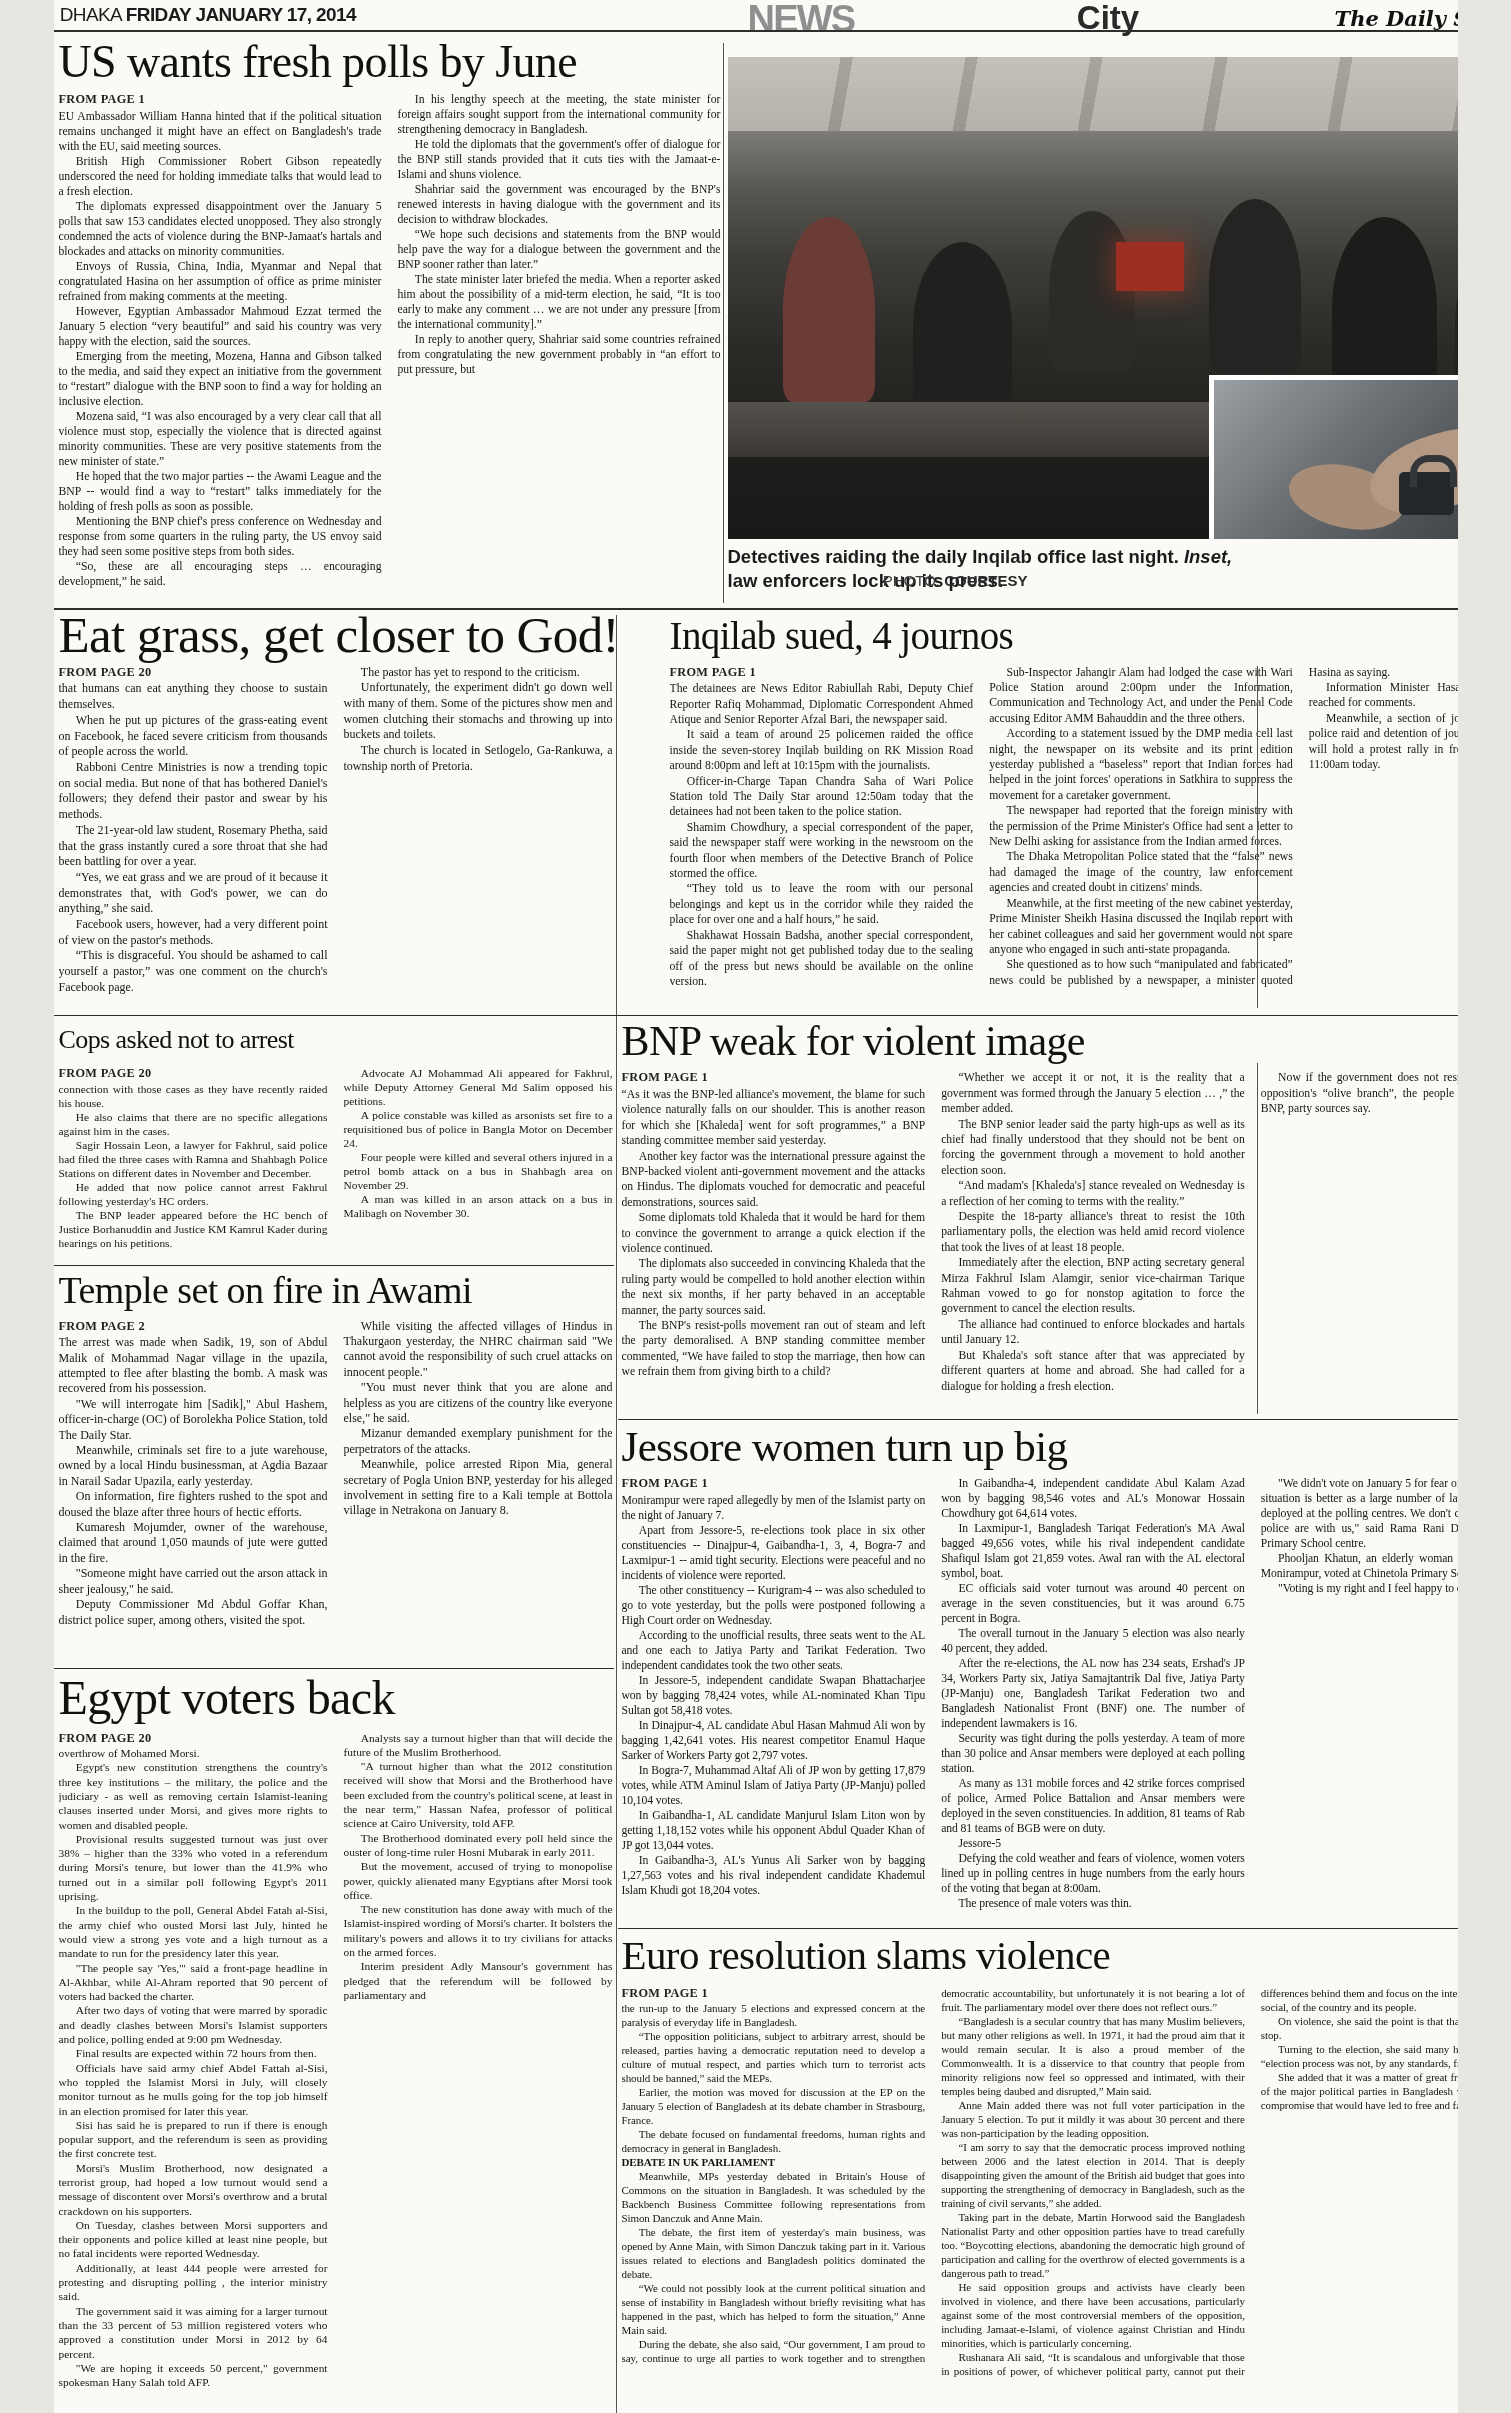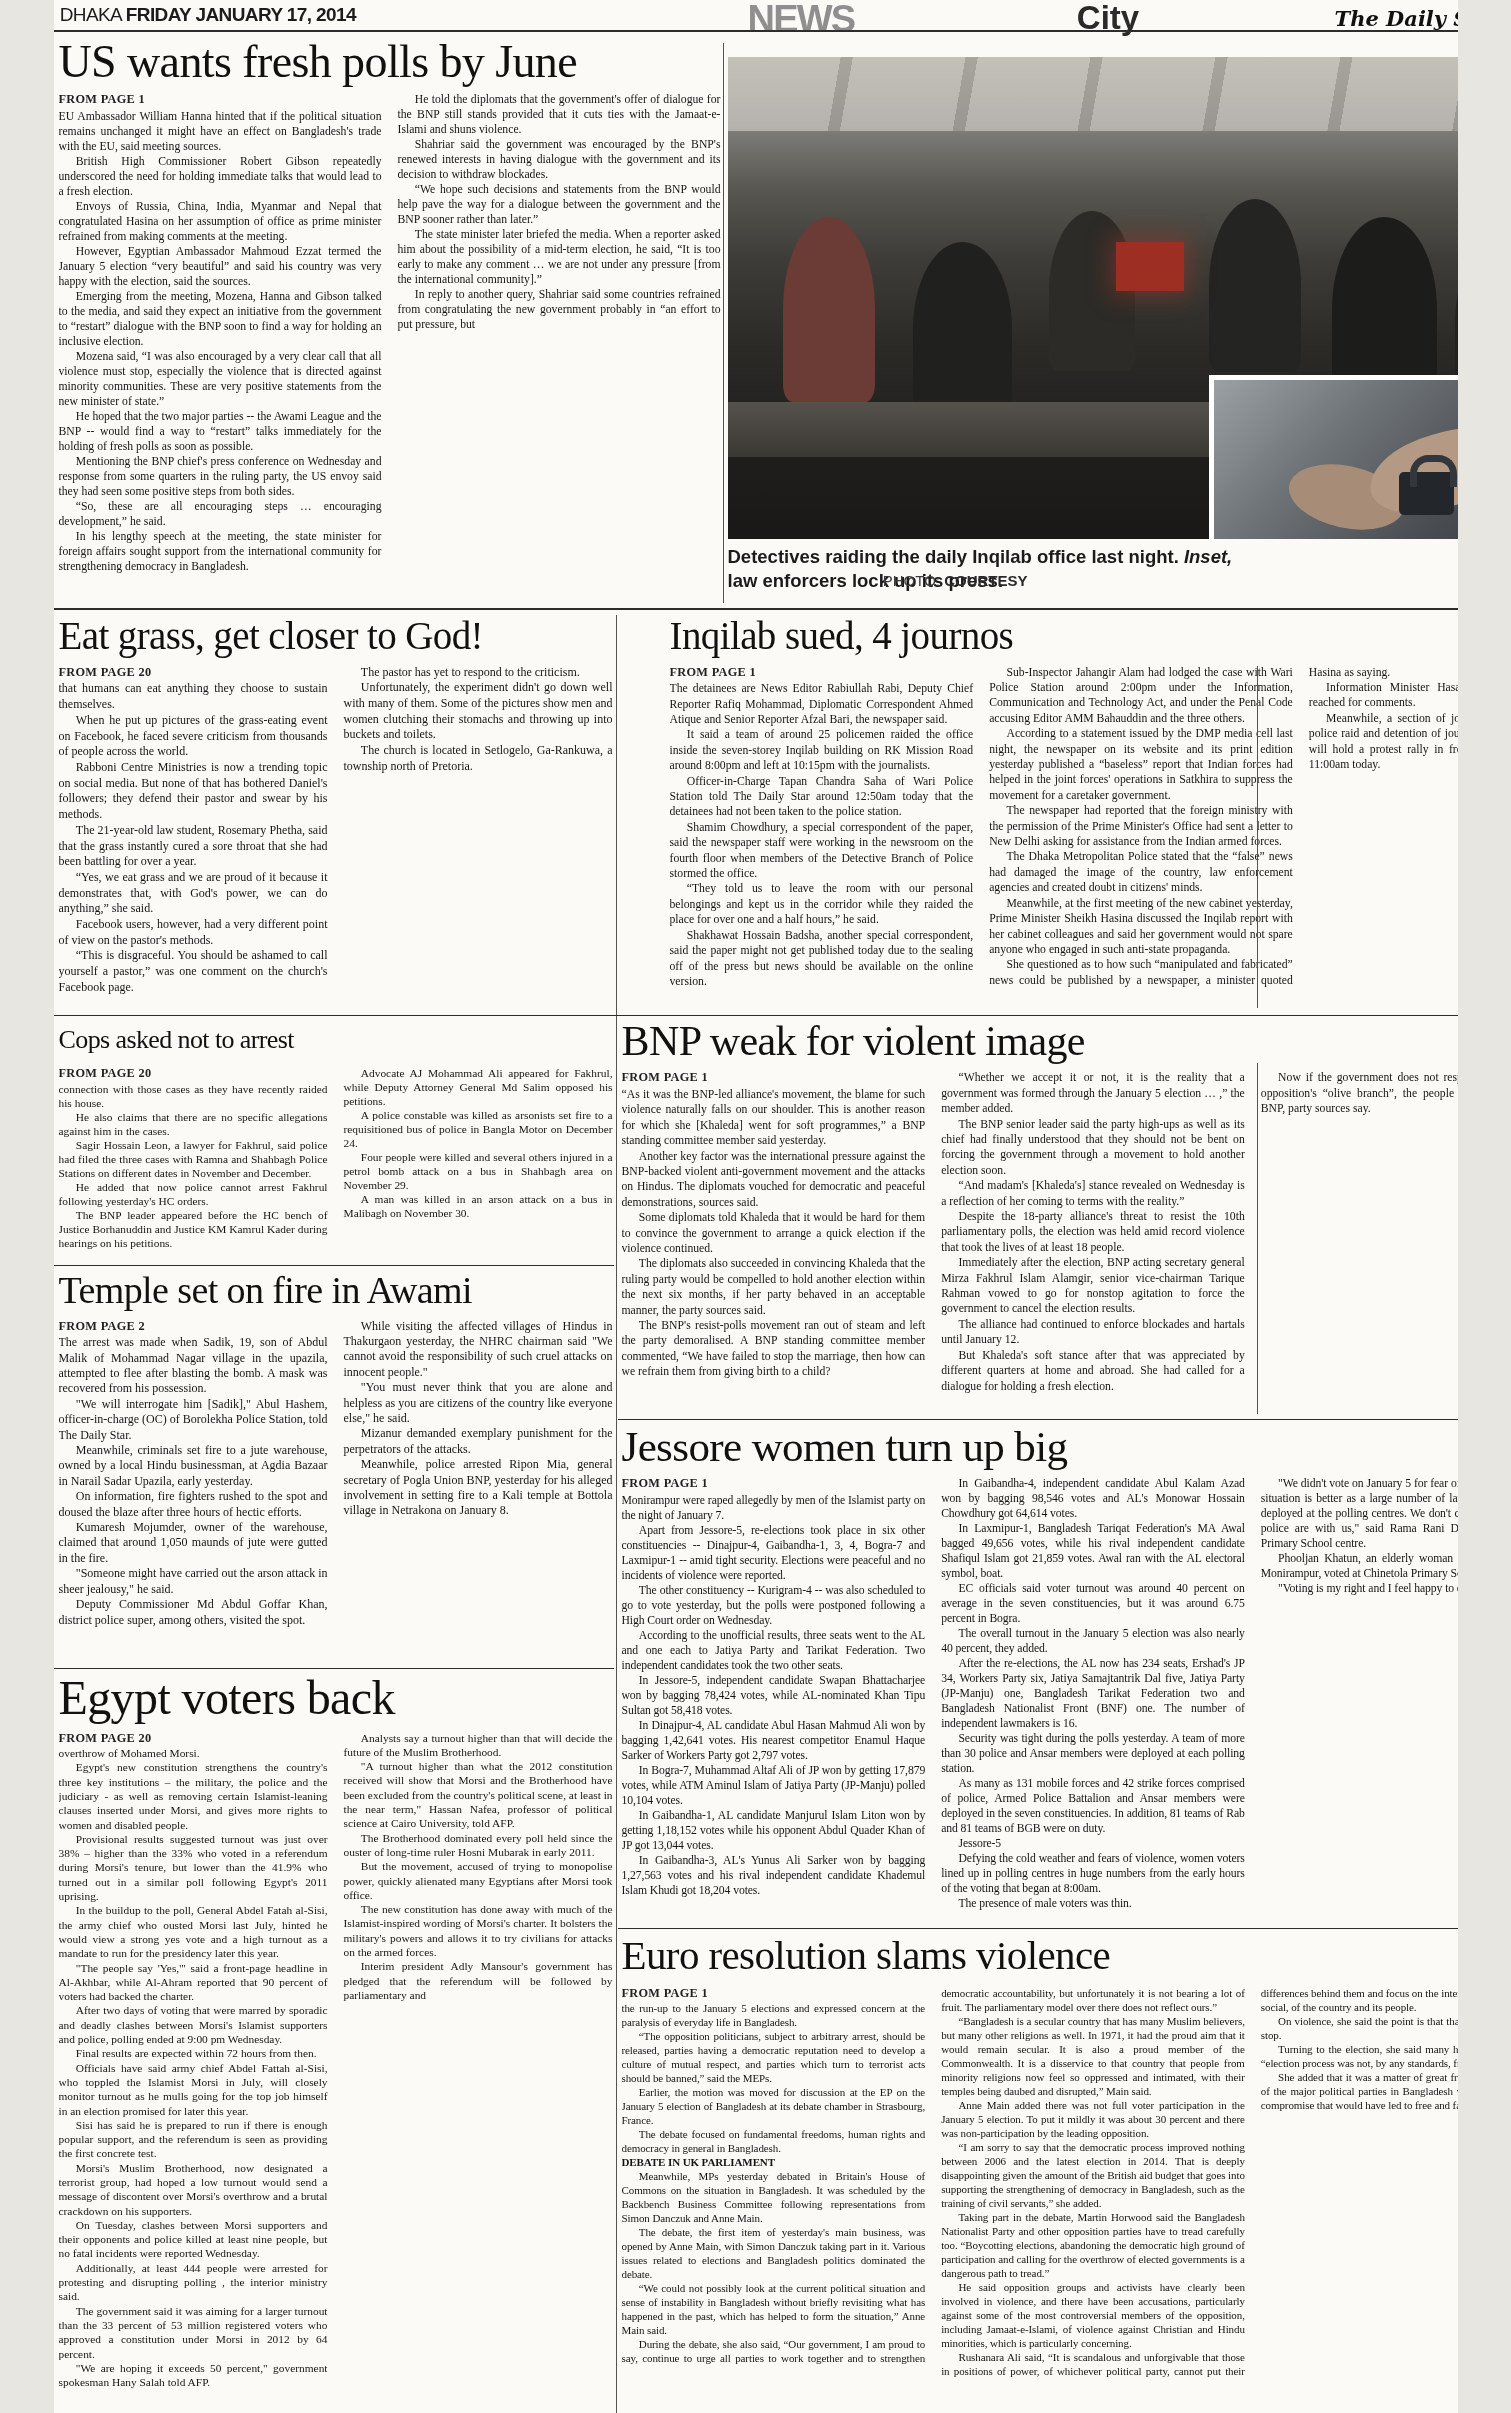--- a/index.html
+++ b/index.html
@@ -29,21 +29,21 @@
   .body { text-align:justify; overflow:hidden; column-fill:auto; }
   .body p { text-indent:17.3px; }
   .paras.flush p:first-child { text-indent:0; }
   .subhead { font-weight:700; }
   .cols2 { column-count:2; column-gap:16px; }
   .cols3 { column-count:3; column-gap:16px; }
 
   .a-us h1 { font-size:46px; line-height:47px; }
   .a-us .body { margin-top:7.4px; height:508px; font-size:11.7px; line-height:15px; }
 
-  .a-eat h1 { font-size:39px; line-height:41px; }
+  .a-eat h1 { font-size:51px; line-height:41px; }
   .a-eat .body { margin-top:8.6px; height:338px; font-size:12px; line-height:15.7px; }
 
   .a-inqilab h1 { font-size:39px; line-height:41px; }
   .a-inqilab .body { margin-top:8.6px; height:338px; font-size:11.7px; line-height:15.4px; }
 
   .a-cops h1 { font-size:26px; line-height:39px; }
   .a-cops .body { margin-top:7.4px; height:186px; font-size:11.4px; line-height:14px; }
 
   .a-bnp h1 { font-size:42px; line-height:43px; }
   .a-bnp .body { margin-top:7.4px; height:337px; font-size:11.7px; line-height:15.4px; }
@@ -103,20 +103,21 @@
   </div>
   <div class="hrule" style="left:0;top:30px;width:1512px;"></div>
 
   <section class="article a-us" style="left:5px;top:38px;width:662px;height:567px;">
     <h1>US wants fresh polls by June</h1>
     <div class="body cols2">
       <div class="fromline">FROM PAGE 1</div>
       <div class="paras flush">
           <p>EU Ambassador William Hanna hinted that if the political situation remains unchanged it might have an effect on Bangladesh's trade with the EU, said meeting sources.</p>
           <p>British High Commissioner Robert Gibson repeatedly underscored the need for holding immediate talks that would lead to a fresh election.</p>
+          <p>The diplomats expressed disappointment over the January 5 polls that saw 153 candidates elected unopposed. They also strongly condemned the acts of violence during the BNP-Jamaat's hartals and blockades and attacks on minority communities.</p>
           <p>Envoys of Russia, China, India, Myanmar and Nepal that congratulated Hasina on her assumption of office as prime minister refrained from making comments at the meeting.</p>
           <p>However, Egyptian Ambassador Mahmoud Ezzat termed the January 5 election “very beautiful” and said his country was very happy with the election, said the sources.</p>
           <p>Emerging from the meeting, Mozena, Hanna and Gibson talked to the media, and said they expect an initiative from the government to “restart” dialogue with the BNP soon to find a way for holding an inclusive election.</p>
           <p>Mozena said, “I was also encouraged by a very clear call that all violence must stop, especially the violence that is directed against minority communities. These are very positive statements from the new minister of state.”</p>
           <p>He hoped that the two major parties -- the Awami League and the BNP -- would find a way to “restart” talks immediately for the holding of fresh polls as soon as possible.</p>
           <p>Mentioning the BNP chief's press conference on Wednesday and response from some quarters in the ruling party, the US envoy said they had seen some positive steps from both sides.</p>
           <p>“So, these are all encouraging steps … encouraging development,” he said.</p>
           <p>In his lengthy speech at the meeting, the state minister for foreign affairs sought support from the international community for strengthening democracy in Bangladesh.</p>
           <p>He told the diplomats that the government's offer of dialogue for the BNP still stands provided that it cuts ties with the Jamaat-e-Islami and shuns violence.</p>
           <p>Shahriar said the government was encouraged by the BNP's renewed interests in having dialogue with the government and its decision to withdraw blockades.</p>

